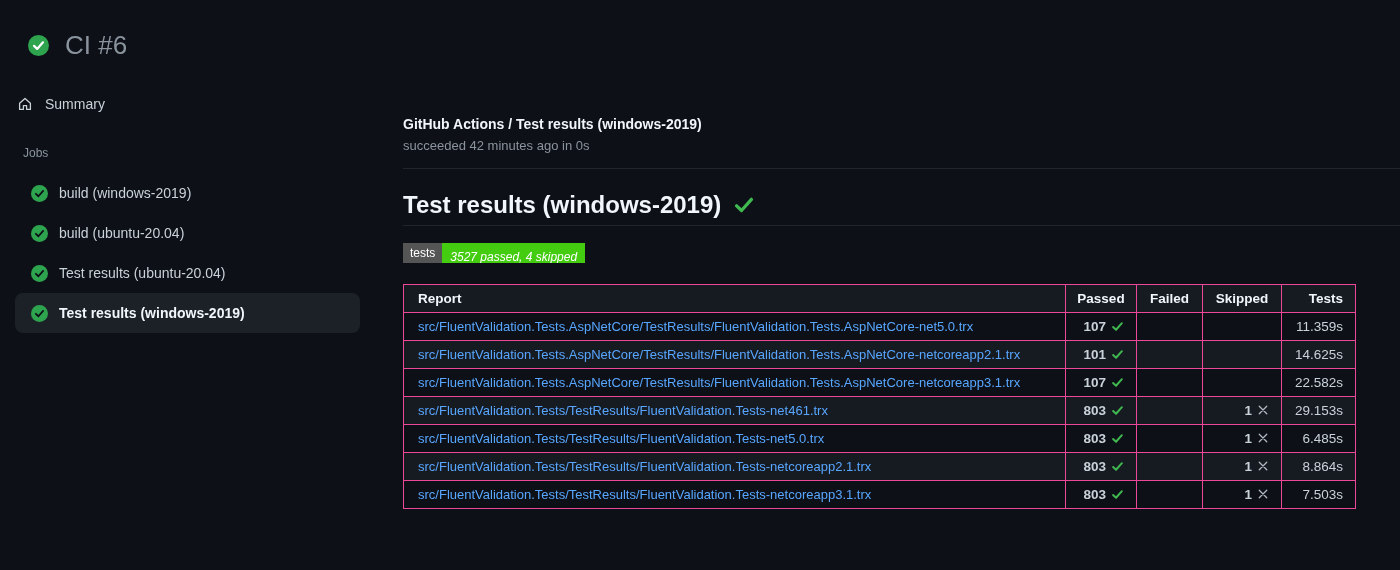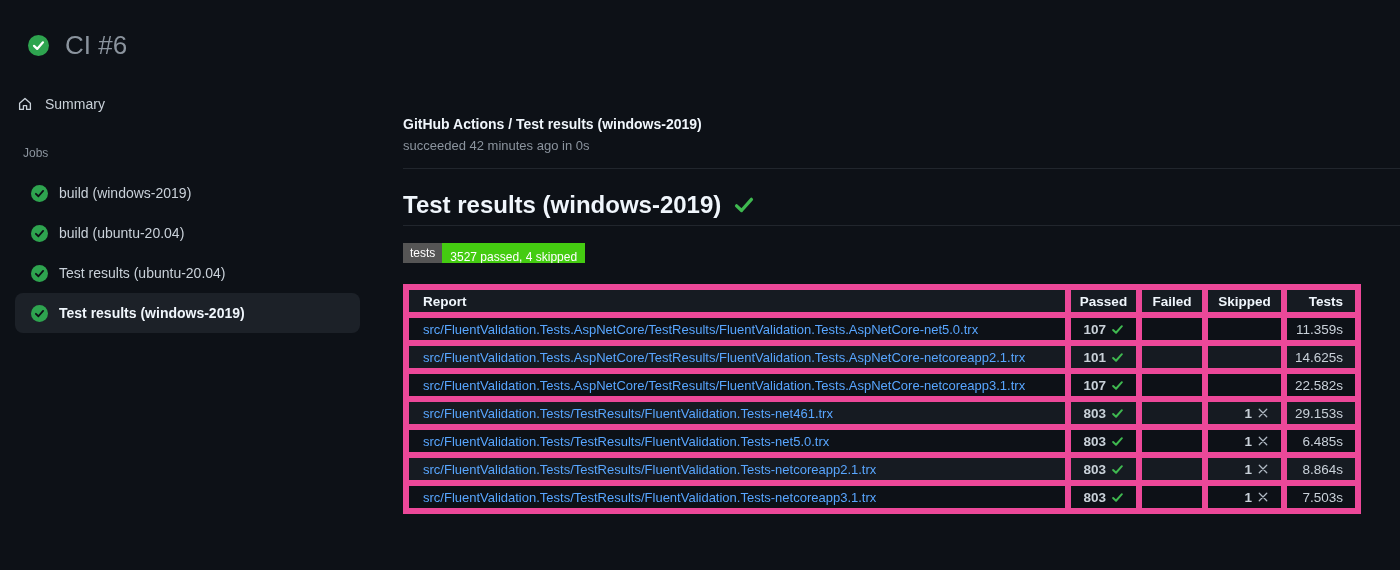--- a/index.html
+++ b/index.html
@@ -57,29 +57,29 @@
   }
   .divider-2 { margin-top: 4px; }
 
   
   .badge {
     margin-top: 17px; display: inline-flex; height: 20px;
     border-radius: 0; overflow: hidden;
     font-size: 12px; color: #ffffff; line-height: 20px;
   }
   .badge .badge-label { background: var(--badge-label-bg); padding: 0 7px; }
-  .badge .badge-value { background: var(--badge-value-bg); padding: 4px 8px; font-weight: 400; }
+  .badge .badge-value { background: var(--badge-value-bg); padding: 4px 8px; font-weight: 400; font-style: italic; }
 
   
   table.results {
     margin-top: 21px; border-collapse: collapse;
     width: 952px; table-layout: fixed; font-size: 13px;
   }
   .results th, .results td {
-    border: 6px solid #ec4899; height: 28px; overflow: hidden; white-space: nowrap;
+    border: 1px solid #ec4899; height: 28px; overflow: hidden; white-space: nowrap;
   }
   .results th {
     background: #161b22; font-weight: 700; color: #f0f6fc; font-size: 13.5px;
   }
   .results th:first-child { text-align: left; padding-left: 14px; }
   .results th.col-time { text-align: right; padding-right: 12px; }
   .results col.c-report { width: 662px; }
   .results col.c-passed { width: 71px; }
   .results col.c-failed { width: 66px; }
   .results col.c-skipped { width: 79px; }

